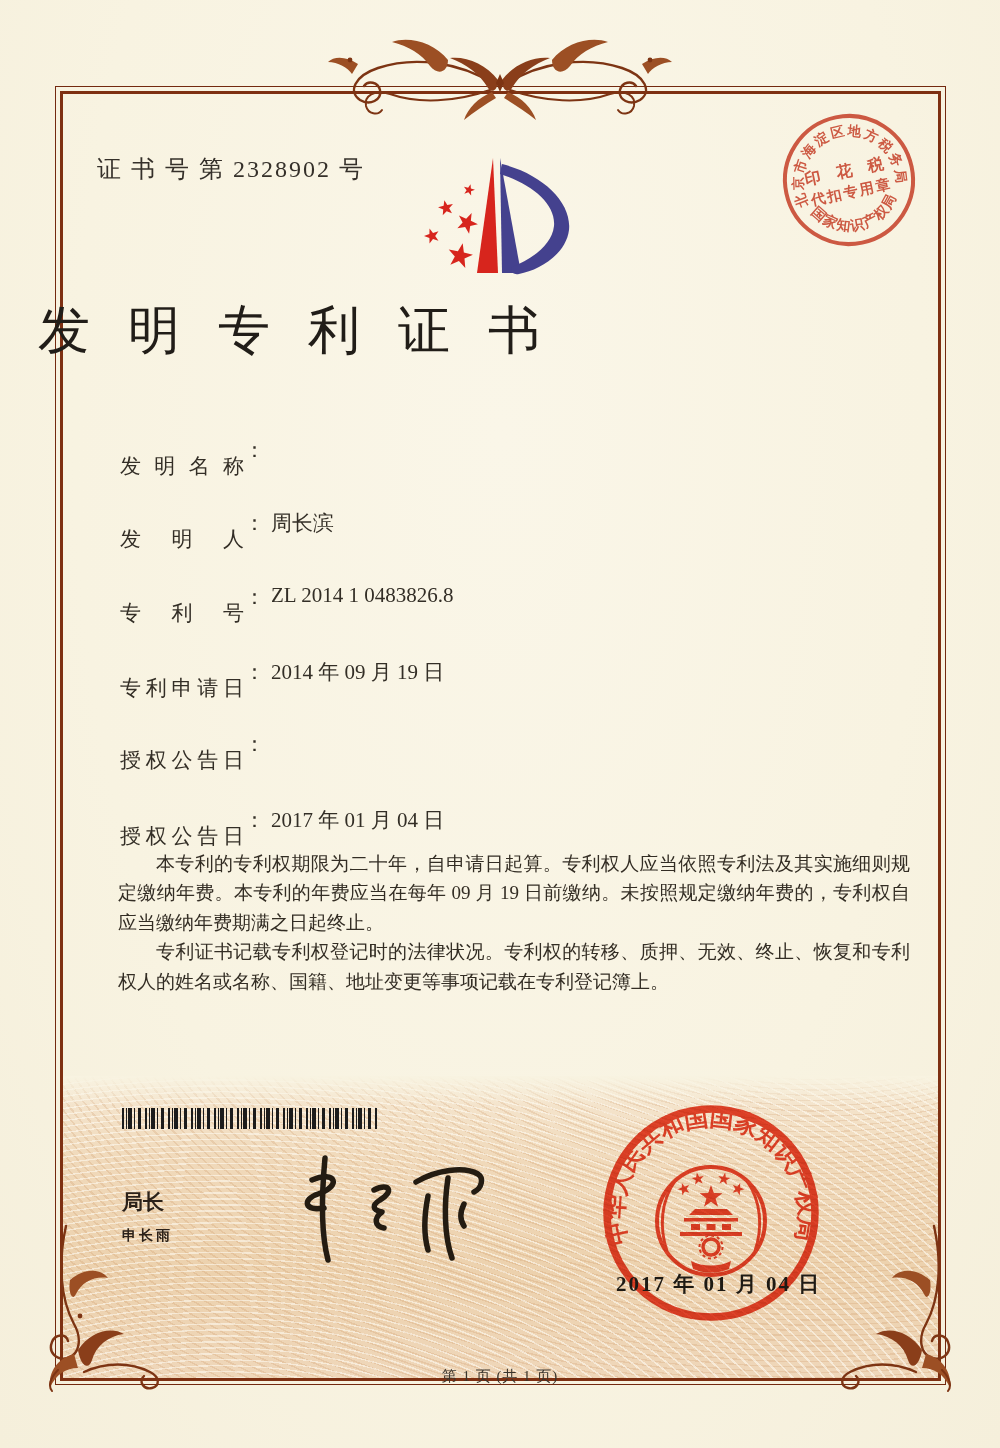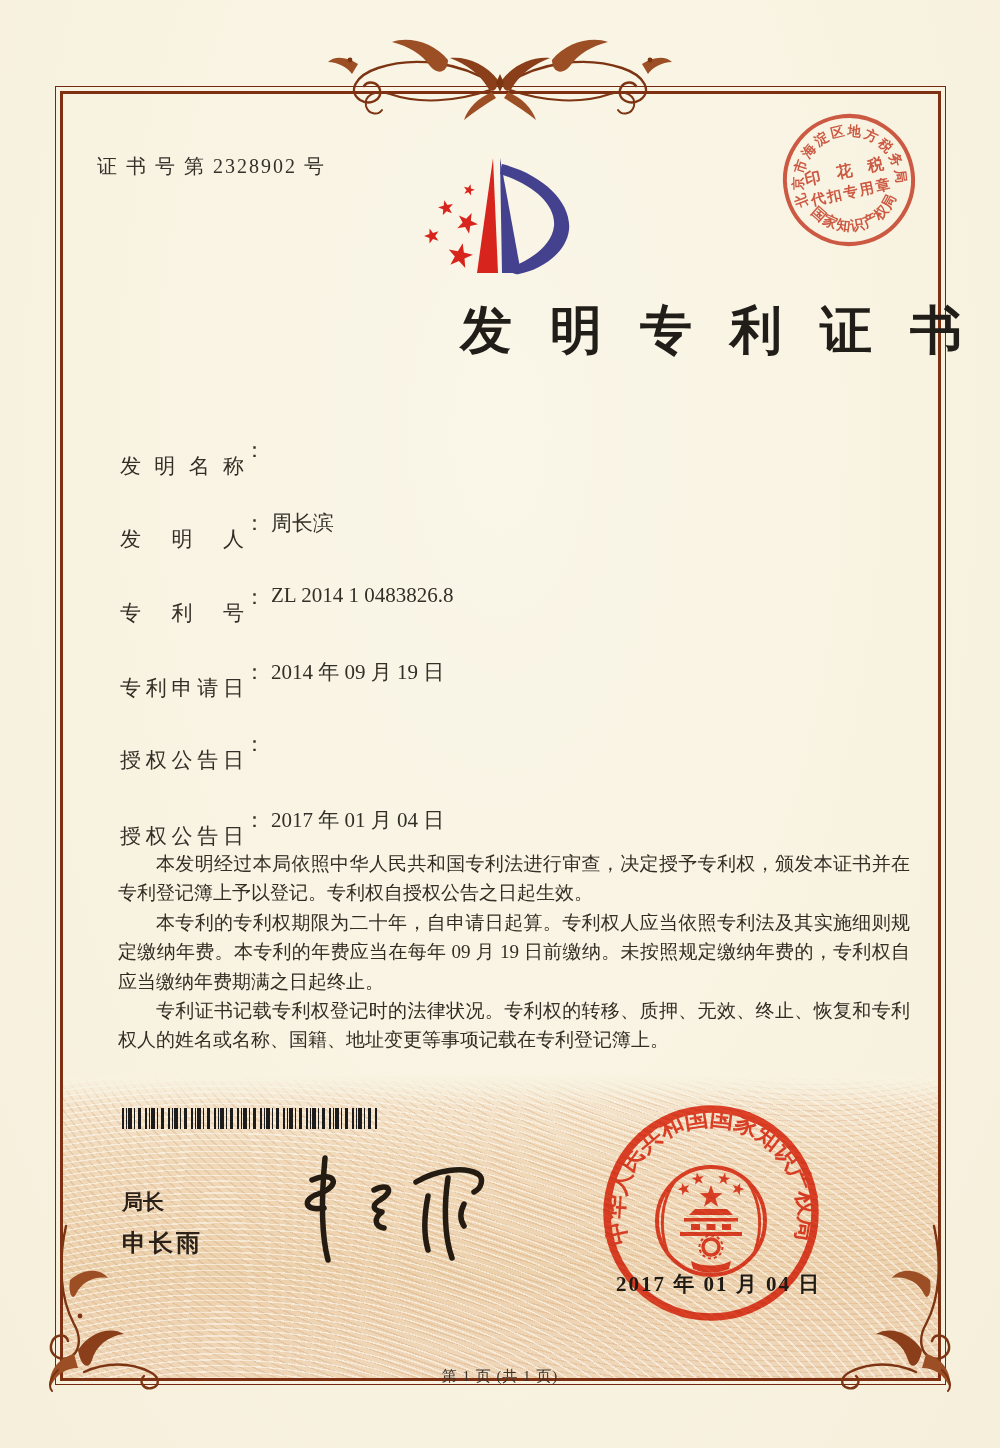--- a/index.html
+++ b/index.html
@@ -18,24 +18,24 @@
     background:
       repeating-radial-gradient(1300px 860px at 18% 175%, rgba(255,252,244,.55) 0 2px, rgba(255,252,244,0) 2px 9px),
       repeating-radial-gradient(1500px 980px at 86% -70%, rgba(186,116,58,.16) 0 2px, rgba(186,116,58,0) 2px 8px),
       linear-gradient(180deg,#f6e9d4 0%,#f0d9ba 28%,#ecd1ad 65%,#efd7ba 100%);
   }
   .wave-band::before{
     content:"";position:absolute;left:0;right:0;top:0;height:30px;
     background:linear-gradient(180deg,#f8f3e1 0%,rgba(248,243,225,0) 100%);
   }
   
-  .cert-no{position:absolute;left:97px;top:153px;font-size:20px;letter-spacing:2px;color:#35302a;}
+  .cert-no{position:absolute;left:97px;top:153px;font-size:24px;letter-spacing:2px;color:#35302a;}
   .title{
-    position:absolute;left:0;right:0;top:296px;text-align:right;
-    font-size:52px;font-weight:bold;color:#211d18;letter-spacing:38px;text-indent:38px;
+    position:absolute;left:0;right:0;top:296px;text-align:left;
+    font-size:52px;font-weight:normal;color:#211d18;letter-spacing:38px;text-indent:38px;
   }
   .fields{position:absolute;left:120px;top:0;width:790px;}
   .field-row{position:absolute;left:0;display:flex;font-size:21px;color:#332e26;white-space:nowrap;}
   .field-row .flabel{display:inline-block;width:124px;text-align:justify;text-align-last:justify;margin-top:16px;}
   .field-row .fcolon{margin:0 6px 0 0;}
   .fr0{top:436px}.fr1{top:509px}.fr2{top:583px}.fr3{top:658px}.fr4{top:730px}.fr5{top:806px}
   .body-text{position:absolute;left:118px;right:90px;top:849px;font-size:19px;line-height:29.4px;color:#332d24;text-align:justify;}
   .body-text p{margin:0;text-indent:2em;}
   
   .barcode{
@@ -43,21 +43,21 @@
     background:repeating-linear-gradient(90deg,
       #1c1c1c 0 2px, rgba(0,0,0,0) 2px 4px,
       #1c1c1c 4px 5px, rgba(0,0,0,0) 5px 6px,
       #1c1c1c 6px 10px, rgba(0,0,0,0) 10px 12px,
       #1c1c1c 12px 13px, rgba(0,0,0,0) 13px 16px,
       #1c1c1c 16px 19px, rgba(0,0,0,0) 19px 23px);
   }
   
   .signer-title{position:absolute;left:122px;top:1188px;font-size:21px;font-weight:bold;
     font-family:"DejaVu Sans","Liberation Sans",sans-serif;color:#2b2119;}
-  .signer-name{position:absolute;left:122px;top:1227px;font-size:24px;font-weight:bold;letter-spacing:3px;
+  .signer-name{position:absolute;left:122px;top:1227px;font-size:14px;font-weight:bold;letter-spacing:3px;
     font-family:"DejaVu Sans","Liberation Sans",sans-serif;color:#2b2119;}
   .signature-svg{position:absolute;left:278px;top:1150px;}
   
   .tax-stamp{position:absolute;left:769px;top:100px;transform:rotate(-12deg);opacity:.88;mix-blend-mode:multiply;}
   .big-seal{position:absolute;left:596px;top:1098px;opacity:.93;mix-blend-mode:multiply;}
   .seal-date{position:absolute;left:616px;top:1270px;font-size:21px;font-weight:bold;letter-spacing:2px;color:#1e1a14;z-index:6;}
   .footer{position:absolute;left:0;right:0;top:1339px;text-align:center;font-size:15px;letter-spacing:1px;color:#3a342c;margin-top:28px;}
   
   .top-flourish{position:absolute;left:320px;top:34px;z-index:2;}
   .corner-left{position:absolute;left:44px;top:1222px;z-index:3;}
@@ -174,21 +174,20 @@
         <span class="fcolon">：</span>
     </div>
     <div class="field-row fr5">
       <span class="flabel">授权公告日</span>
         <span class="fcolon">：</span>
         <span class="fvalue">2017 年 01 月 04 日</span>
     </div>
   </div>
 
   <div class="body-text content-z">
-    <p>本发明经过本局依照中华人民共和国专利法进行审查，决定授予专利权，颁发本证书并在专利登记簿上予以登记。专利权自授权公告之日起生效。</p>
     <p>本专利的专利权期限为二十年，自申请日起算。专利权人应当依照专利法及其实施细则规定缴纳年费。本专利的年费应当在每年 09 月 19 日前缴纳。未按照规定缴纳年费的，专利权自应当缴纳年费期满之日起终止。</p>
     <p>专利证书记载专利权登记时的法律状况。专利权的转移、质押、无效、终止、恢复和专利权人的姓名或名称、国籍、地址变更等事项记载在专利登记簿上。</p>
   </div>
 
   <div class="barcode content-z"></div>
 
   <div class="signer-title content-z">局长</div>
   <div class="signer-name content-z">申长雨</div>
 
   <svg class="signature-svg content-z" width="220" height="125" viewBox="0 0 220 125">

